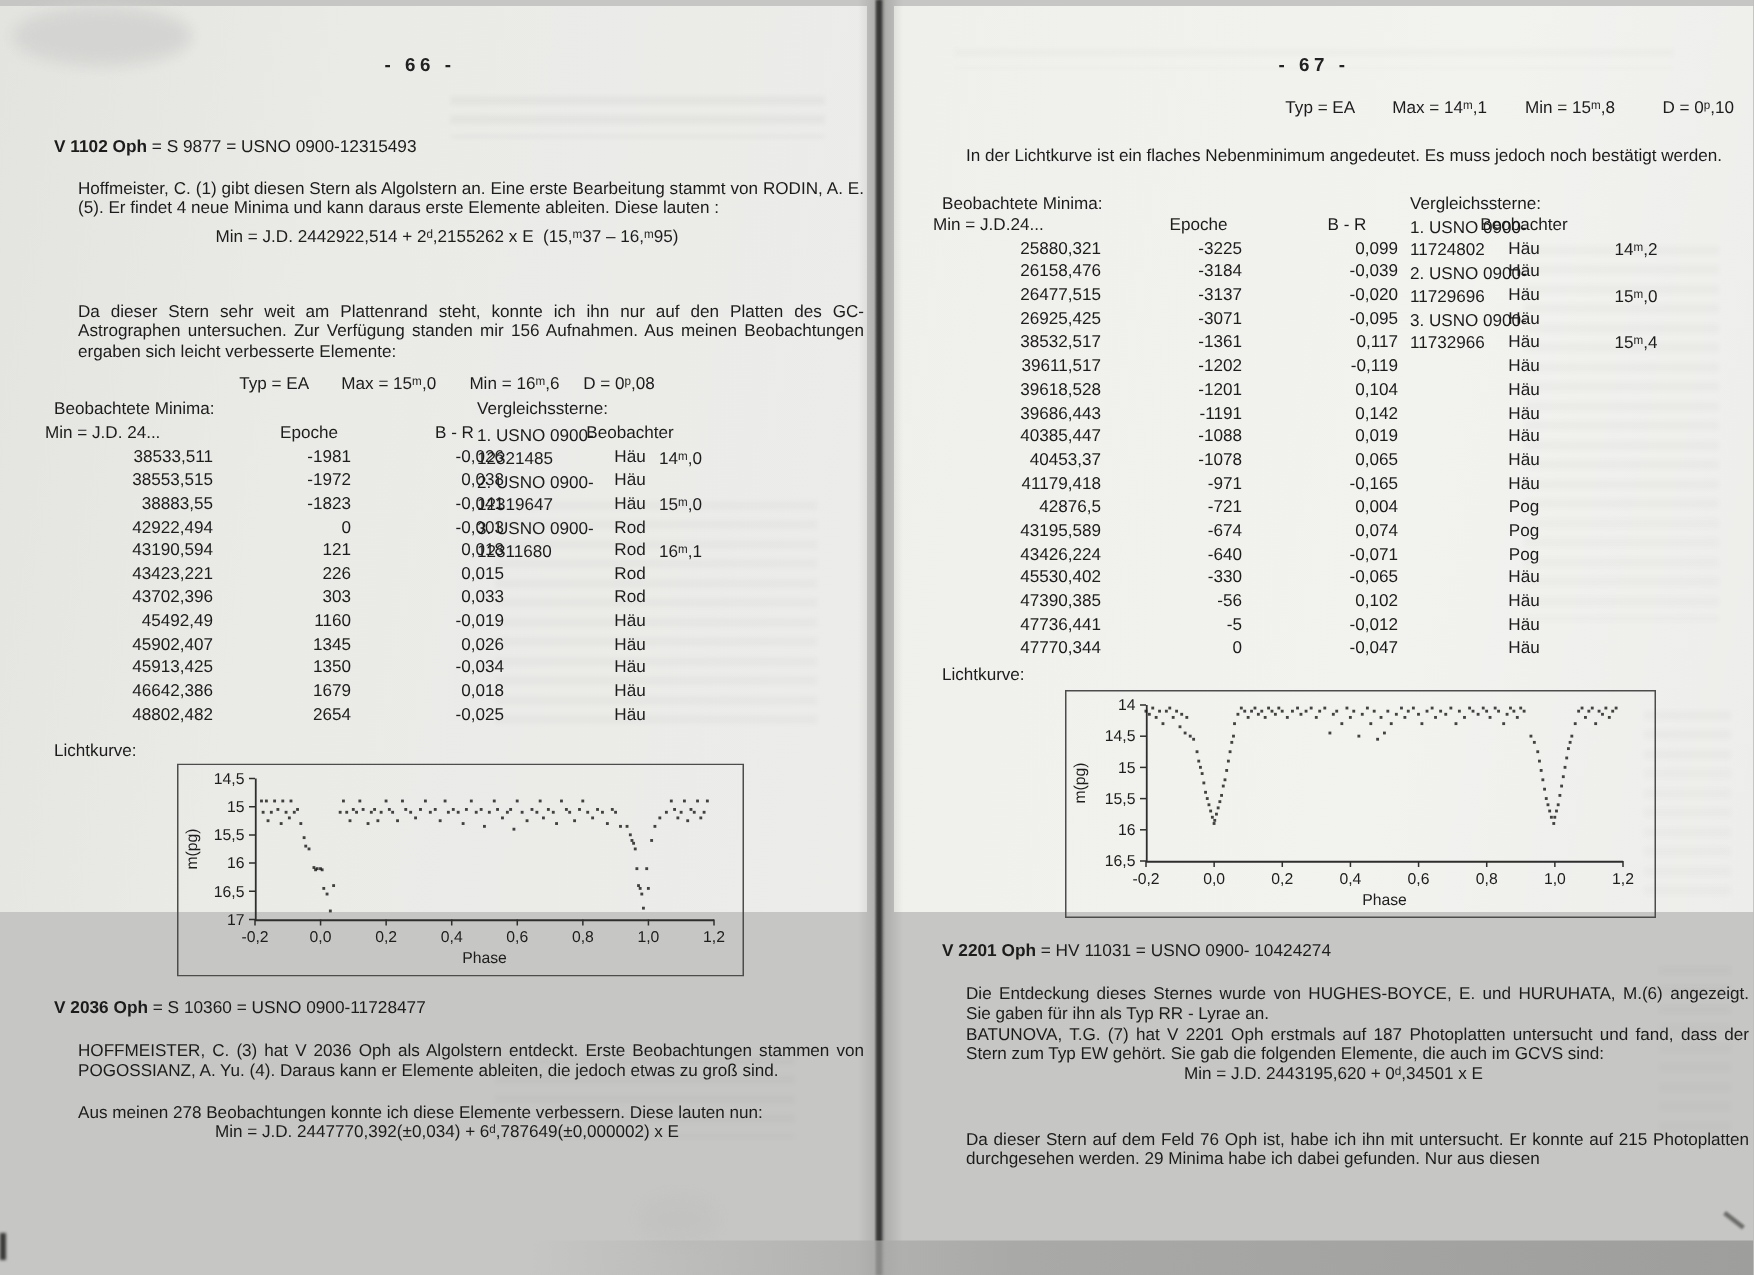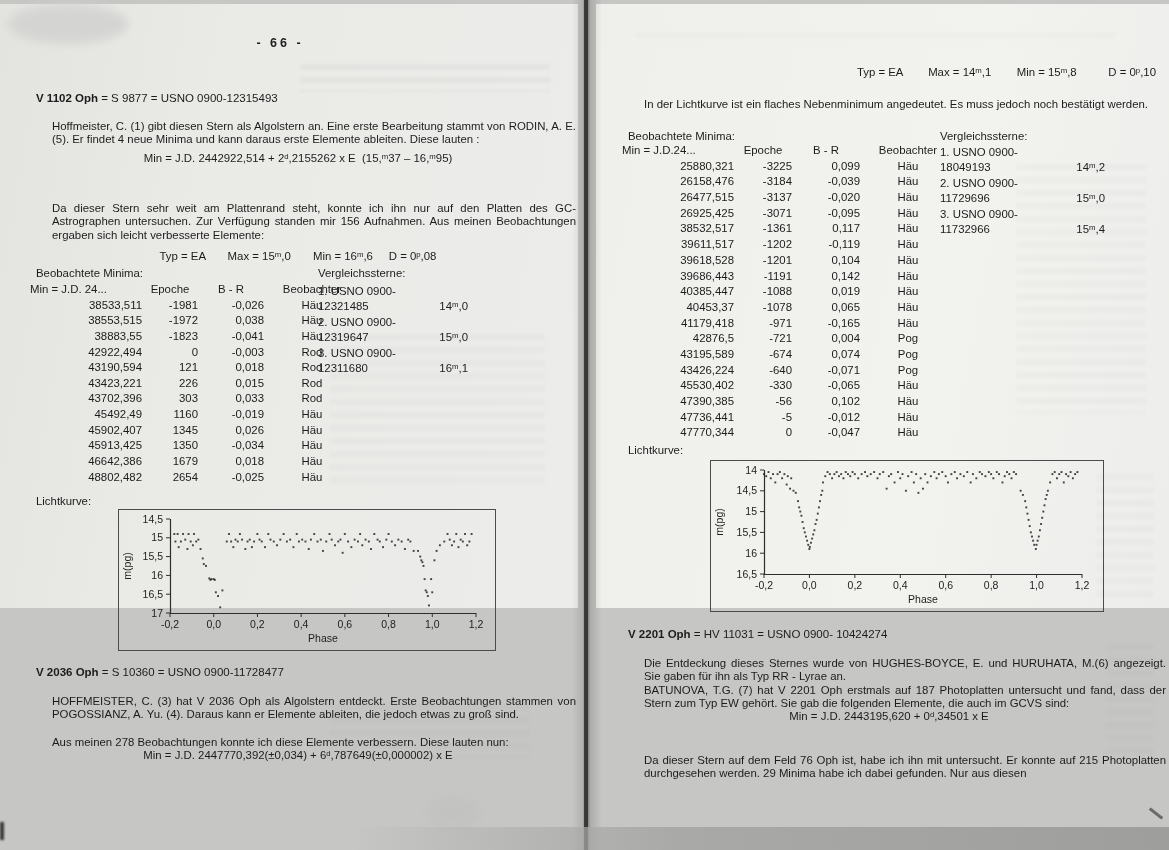--- a/index.html
+++ b/index.html
@@ -9,21 +9,21 @@
   .page.l{left:0;width:578px;background:linear-gradient(100deg,#e3e3e0 0%,#eaeae7 35%,#ececea 100%);}
   .page.r{left:596px;width:573px;background:linear-gradient(100deg,#efefec 0%,#f2f2ef 60%,#ededeb 100%);}
   .abs{position:absolute;}
   .pnum{position:absolute;font-size:12.5px;letter-spacing:3px;text-align:center;font-weight:bold;color:#222;}
   .title{position:absolute;font-size:11.5px;}
   .b{font-weight:bold;}
   p.just{position:absolute;margin:16px;text-align:justify;font-size:11.4px;line-height:13.3px;}
   .formula{position:absolute;white-space:pre;text-align:center;font-size:11.4px;}
   .lbl{position:absolute;font-size:11.4px;}
   .mtable{position:absolute;font-size:11.4px;}
-  .trow{display:grid;align-items:baseline;}
+  .trow{display:grid;align-items:baseline;gap:36px;}
   .t1 .trow{grid-template-columns:112px 56px 66px 96px;height:15.65px;}
   .t2 .trow{grid-template-columns:112px 58px 68px 96px;height:15.7px;}
   .c{display:block;}
   .c0,.c1,.c2{text-align:right;}
   .c3{text-align:center;}
   .thead .c0{text-align:left;}
   .thead .c1,.thead .c2,.thead .c3{text-align:center;}
   .compare{position:absolute;font-size:11.4px;line-height:15.4px;}
   .cline{display:flex;justify-content:space-between;}
   .chart{position:absolute;background:transparent;}
@@ -328,20 +328,21 @@
     <p class="just" style="left:36px;top:716px;width:524px;">Aus meinen 278 Beobachtungen konnte ich diese Elemente verbessern. Diese lauten nun:</p>
     <div class="formula" style="left:36px;top:745px;width:524px;">Min = J.D. 2447770,392(±0,034) + 6ᵈ,787649(±0,000002) x E</div>
 
     <div class="ghost" style="left:300px;top:60px;width:250px;height:28px;opacity:.32;"></div>
     <div class="ghost" style="left:330px;top:330px;width:215px;height:150px;opacity:.22;"></div>
     <div class="ghost" style="left:330px;top:700px;width:200px;height:55px;opacity:.22;"></div>
     <div class="smudge" style="left:425px;top:792px;width:55px;height:34px;background:#c2c2c0;opacity:.8;"></div>
   </div>
 
   <div class="page r">
+    <div class="pnum" style="left:0;top:32px;width:560px;">-  67  -</div>
 
     <div class="formula" style="left:30px;top:62px;width:530px;text-align:right;">Typ = EA        Max = 14ᵐ,1        Min = 15ᵐ,8          D = 0ᵖ,10</div>
     <p class="just" style="left:32px;top:78px;width:522px;">In der Lichtkurve ist ein flaches Nebenminimum angedeutet. Es muss jedoch noch bestätigt werden.</p>
 
     <div class="lbl" style="left:32px;top:126px;">Beobachtete Minima:</div>
     <div class="lbl" style="left:344px;top:126px;">Vergleichssterne:</div>
 
     <div class="mtable t2" style="left:26px;top:140px;">
       <div class="trow thead">
         <span class="c c0">Min = J.D.24...</span>
@@ -458,21 +459,21 @@
             <span class="c c2">-0,047</span>
             <span class="c c3">Häu</span>
           </div>
         </div>
     </div>
 
     <div class="compare" style="left:344px;top:141px;">
         <div>
           <div>1. USNO 0900-</div>
           <div class="cline" style="width: 165px;">
-            <span>18049193</span>
+            <span>11724802</span>
             <span>14ᵐ,2</span>
           </div>
         </div>
         <div>
           <div>2. USNO 0900-</div>
           <div class="cline" style="width: 165px;">
             <span>11729696</span>
             <span>15ᵐ,0</span>
           </div>
         </div>

